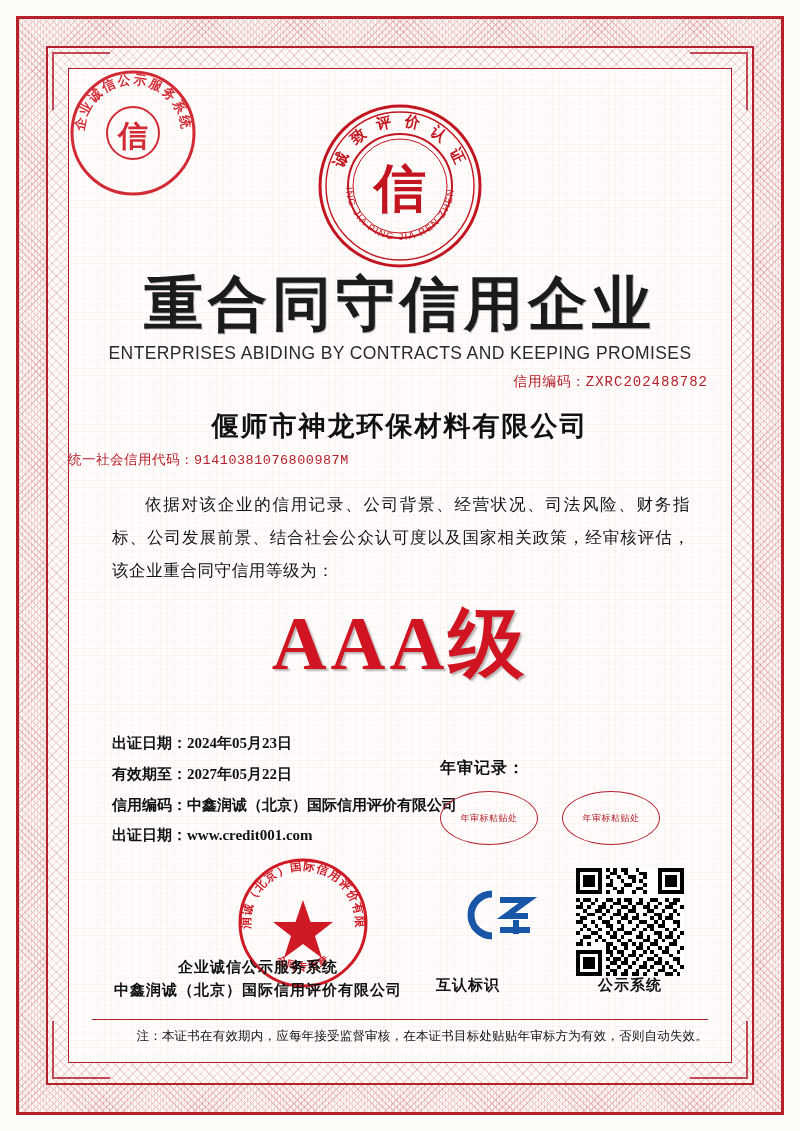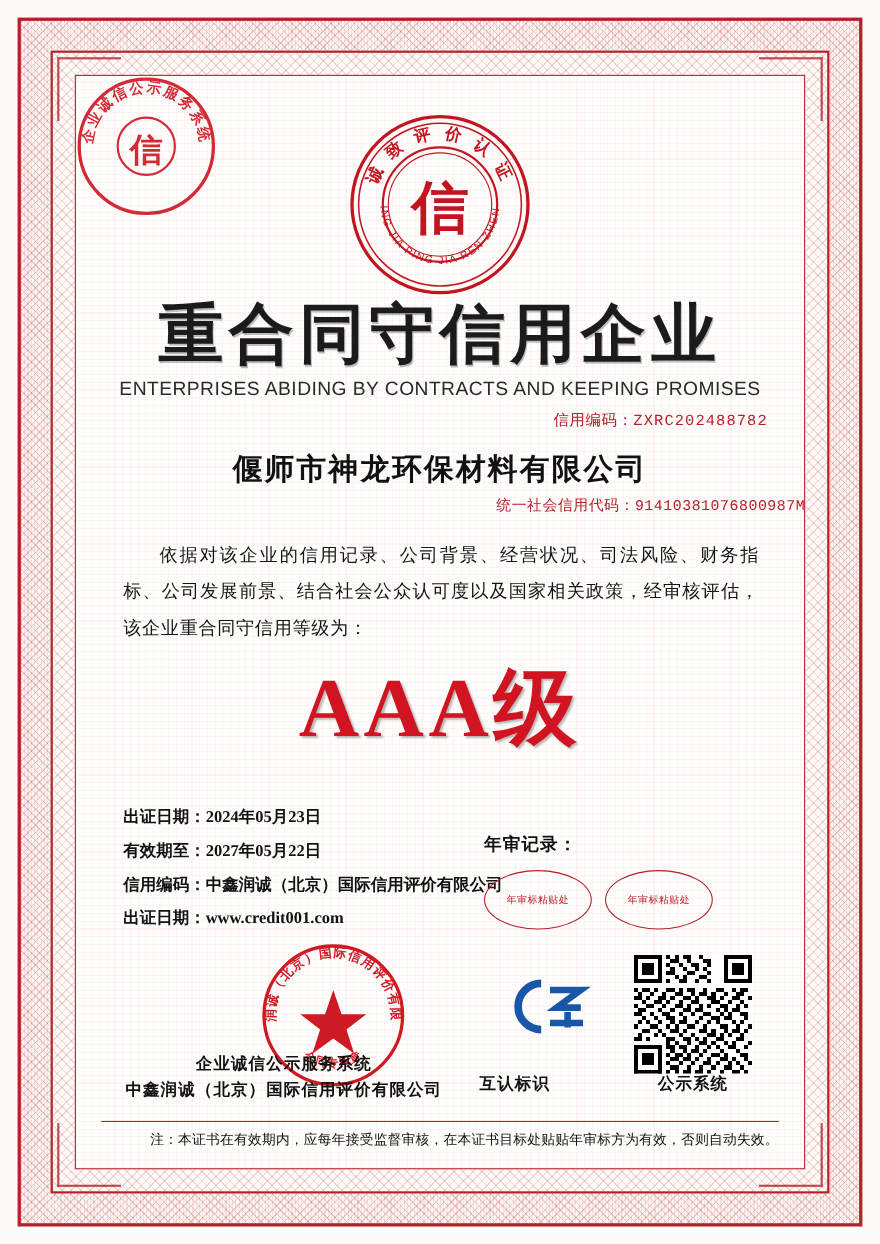--- a/index.html
+++ b/index.html
@@ -108,21 +108,21 @@
     font-size: 17.5px;
     letter-spacing: 0.4px;
     color: #2a2a2a;
   }
 
   .cred-no {
     position: absolute;
     top: 305px;
     width: 100%;
     text-align: right;
-    padding-right: 34px;
+    padding-right: 24px;
     box-sizing: border-box;
     font-family: "Liberation Sans", sans-serif;
     font-size: 14px;
     color: #b5202a;
     letter-spacing: 0.5px;
   }
   .cred-no .num {
     font-family: "Liberation Mono", monospace;
     letter-spacing: 1px;
   }
@@ -135,21 +135,21 @@
     font-family: "Liberation Serif", serif;
     font-size: 27px;
     font-weight: bold;
     color: #111111;
     letter-spacing: 2px;
   }
   .uscc {
     position: absolute;
     top: 383px;
     width: 100%;
-    text-align: right;
+    text-align: left;
     font-size: 13.5px;
     color: #b5202a;
     letter-spacing: 0.5px;
   }
   .uscc .code {
     font-family: "Liberation Mono", monospace;
   }
 
   .body-text {
     position: absolute;
@@ -203,21 +203,21 @@
   .annual-title {
     font-family: "Liberation Serif", serif;
     font-size: 16px;
     font-weight: bold;
     color: #111;
     letter-spacing: 1px;
   }
   .annual-circles {
     margin-top: 12px;
     display: flex;
-    gap: 12px;
+    gap: 24px;
   }
   .annual-circle {
     width: 96px; height: 52px;
     border: 1.3px solid #b5202a;
     border-radius: 50%;
     color: #b5202a;
     font-size: 9px;
     display: flex;
     align-items: center;
     justify-content: center;

